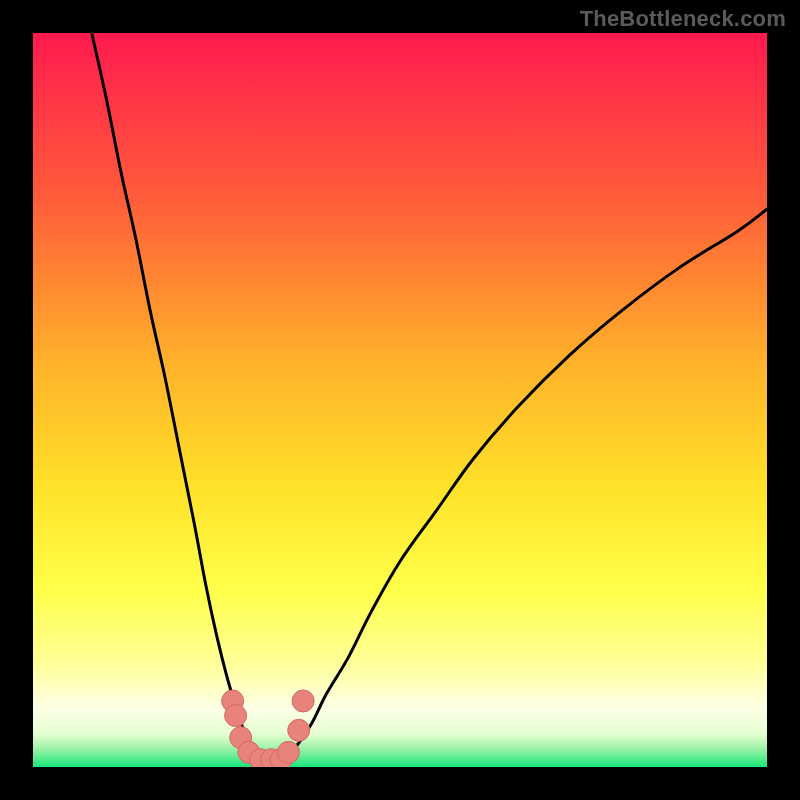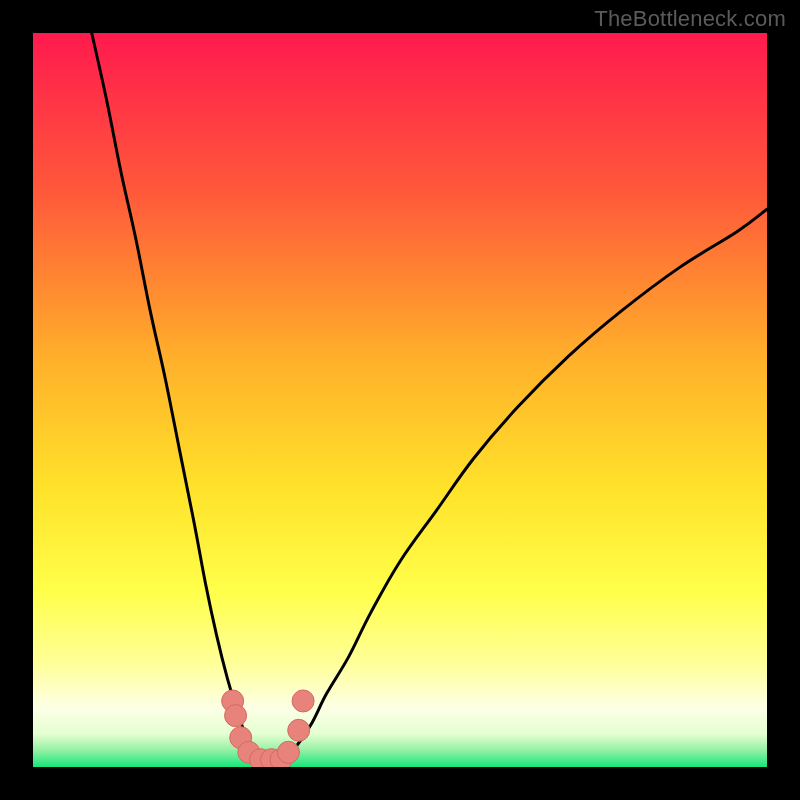--- a/index.html
+++ b/index.html
@@ -27,21 +27,21 @@
   .gradient-bg {
     position: absolute;
     inset: 0;
   }
   .watermark {
     position: absolute;
     top: 6px;
     right: 14px;
     color: #5b5b5b;
     font-size: 22px;
-    font-weight: 400;
+    font-weight: 700;
     letter-spacing: 0.2px;
     text-align: right;
   }
   svg.curve {
     position: absolute;
     inset: 0;
   }
 </style>
 </head>
 <body>

